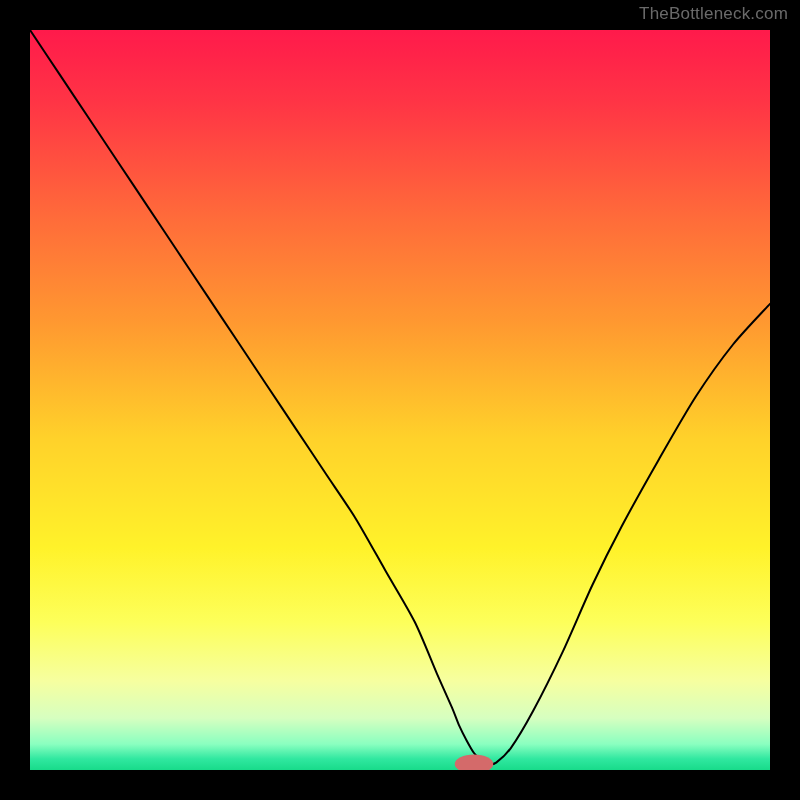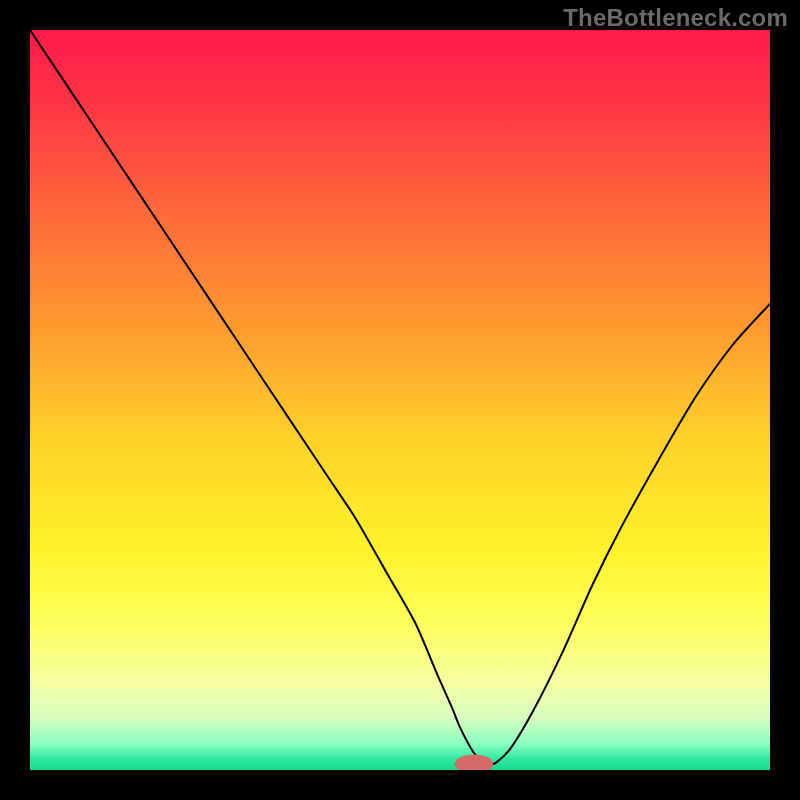--- a/index.html
+++ b/index.html
@@ -15,22 +15,22 @@
     position: relative;
     width: 800px;
     height: 800px;
     background: #000;
   }
   .watermark {
     position: absolute;
     top: 4px;
     right: 12px;
     color: #6a6a6a;
-    font-size: 24px;
-    font-weight: 700;
+    font-size: 17px;
+    font-weight: 400;
     letter-spacing: 0.2px;
     z-index: 5;
   }
   .plot-area {
     position: absolute;
     left: 30px;
     top: 30px;
     width: 740px;
     height: 740px;
   }

